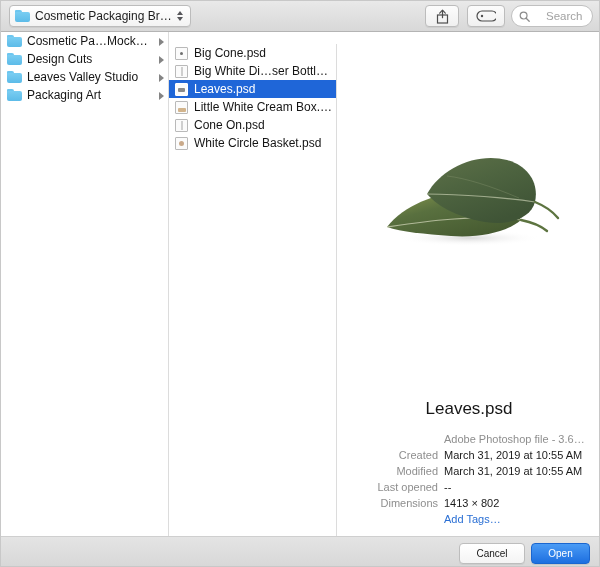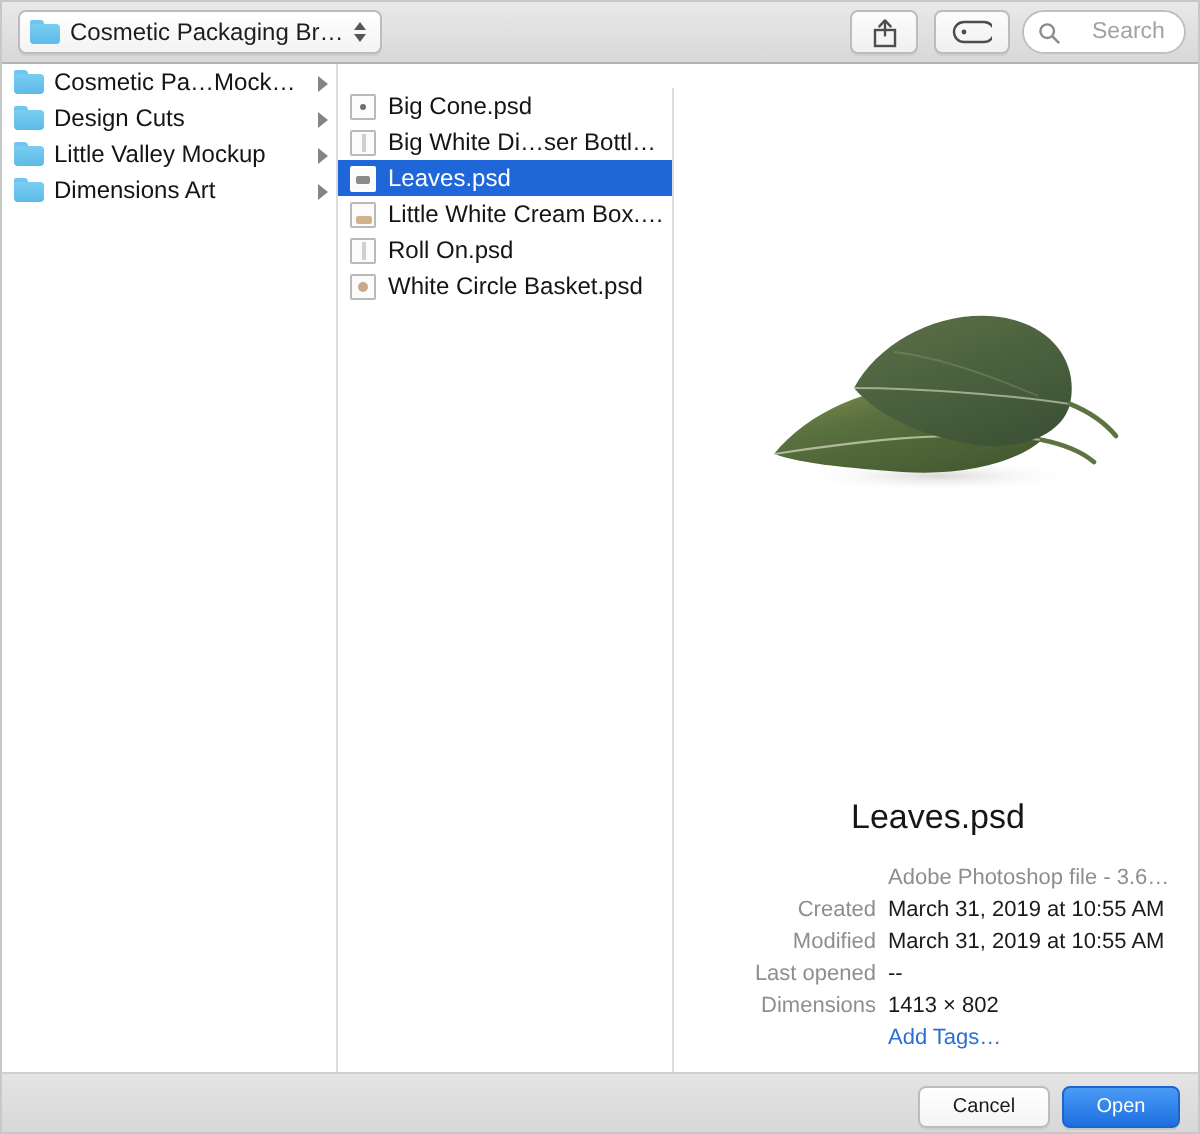--- a/index.html
+++ b/index.html
@@ -360,26 +360,26 @@
         <span class="label">Cosmetic Pa…Mockup Zone</span>
         <span class="disclosure"></span>
       </div>
       <div class="row">
         <span class="folder-ico"></span>
         <span class="label">Design Cuts</span>
         <span class="disclosure"></span>
       </div>
       <div class="row">
         <span class="folder-ico"></span>
-        <span class="label">Little Valley Mockup</span>
+        <span class="label">Leaves Valley Studio</span>
         <span class="disclosure"></span>
       </div>
       <div class="row">
         <span class="folder-ico"></span>
-        <span class="label">Dimensions Art</span>
+        <span class="label">Packaging Art</span>
         <span class="disclosure"></span>
       </div>
     </div>
 
     <div class="column" id="col-files">
       <div class="row">
         <span class="file-ico ico-dot">
             <i></i>
           </span>
         <span class="label">Big Cone.psd</span>
@@ -399,21 +399,21 @@
       <div class="row">
         <span class="file-ico ico-box">
             <i></i>
           </span>
         <span class="label">Little White Cream Box.psd</span>
       </div>
       <div class="row">
         <span class="file-ico ico-bottle">
             <i></i>
           </span>
-        <span class="label">Roll On.psd</span>
+        <span class="label">Cone On.psd</span>
       </div>
       <div class="row">
         <span class="file-ico ico-circle">
             <i></i>
           </span>
         <span class="label">White Circle Basket.psd</span>
       </div>
     </div>
 
     <div class="column" id="col-preview">

